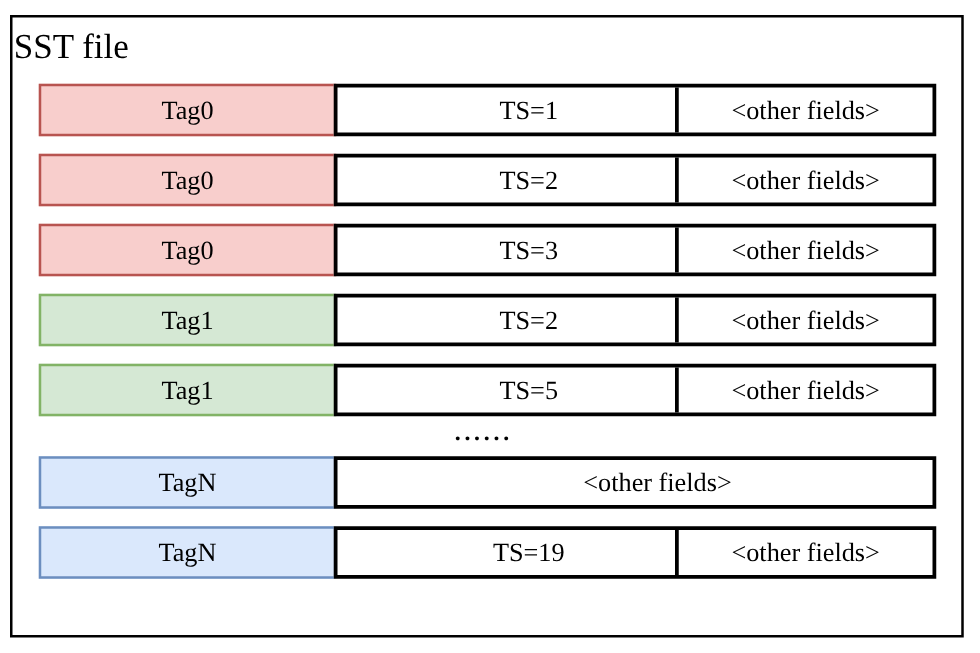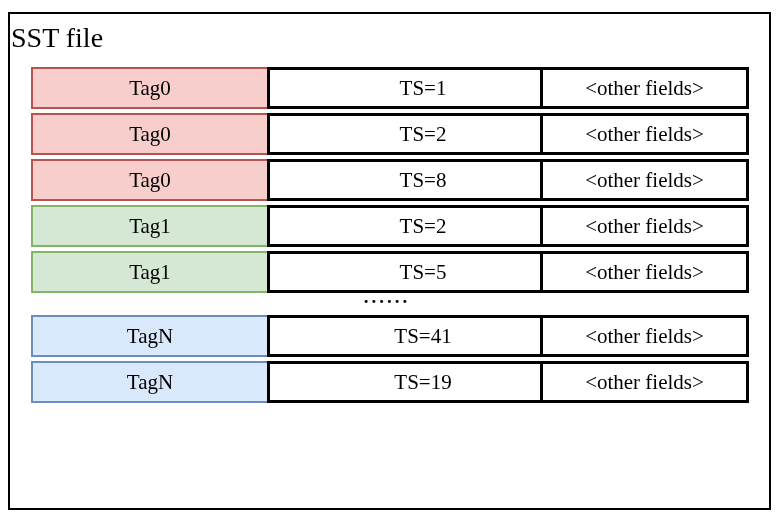--- a/index.html
+++ b/index.html
@@ -19,21 +19,21 @@
   .diagram-title {
     position: absolute; left: 1px; top: 7px;
     font-size: 28px; line-height: 1.2;
     white-space: nowrap;
   }
   .rows {
     position: absolute; left: 21px; top: 53px; width: 718px;
     display: flex; flex-direction: column;
   }
   .row {
-    display: flex; height: 28px; margin-bottom: 18px;
+    display: flex; height: 28px; margin-bottom: 28px;
     flex: 0 0 auto;
   }
   .tag-cell {
     width: 238px; height: 42px;
     border: 2px solid #888;
     display: flex; align-items: center; justify-content: center;
     font-size: 21px;
   }
   .white-box {
     width: 482px; height: 42px; margin-left: -2px;
@@ -72,21 +72,21 @@
     <div class="tag-cell" style="background: rgb(248, 206, 204); border-color: rgb(184, 84, 80);">Tag0</div>
     <div class="white-box">
       <div class="cell ts-cell">TS=2</div>
       <div class="cell other-cell">&lt;other fields&gt;</div>
     </div>
   </div>
 
   <div class="row">
     <div class="tag-cell" style="background: rgb(248, 206, 204); border-color: rgb(184, 84, 80);">Tag0</div>
     <div class="white-box">
-      <div class="cell ts-cell">TS=8</div>
+      <div class="cell ts-cell">TS=3</div>
       <div class="cell other-cell">&lt;other fields&gt;</div>
     </div>
   </div>
 
   <div class="row">
     <div class="tag-cell" style="background: rgb(213, 232, 212); border-color: rgb(130, 179, 102);">Tag1</div>
     <div class="white-box">
       <div class="cell ts-cell">TS=2</div>
       <div class="cell other-cell">&lt;other fields&gt;</div>
     </div>
@@ -96,21 +96,20 @@
     <div class="tag-cell" style="background: rgb(213, 232, 212); border-color: rgb(130, 179, 102);">Tag1</div>
     <div class="white-box">
       <div class="cell ts-cell">TS=5</div>
       <div class="cell other-cell">&lt;other fields&gt;</div>
     </div>
   </div>
 <div class="ellipsis-row">......</div>
   <div class="row">
     <div class="tag-cell" style="background: rgb(218, 232, 252); border-color: rgb(108, 142, 191);">TagN</div>
     <div class="white-box">
-      <div class="cell ts-cell">TS=41</div>
       <div class="cell other-cell">&lt;other fields&gt;</div>
     </div>
   </div>
 
   <div class="row">
     <div class="tag-cell" style="background: rgb(218, 232, 252); border-color: rgb(108, 142, 191);">TagN</div>
     <div class="white-box">
       <div class="cell ts-cell">TS=19</div>
       <div class="cell other-cell">&lt;other fields&gt;</div>
     </div>

